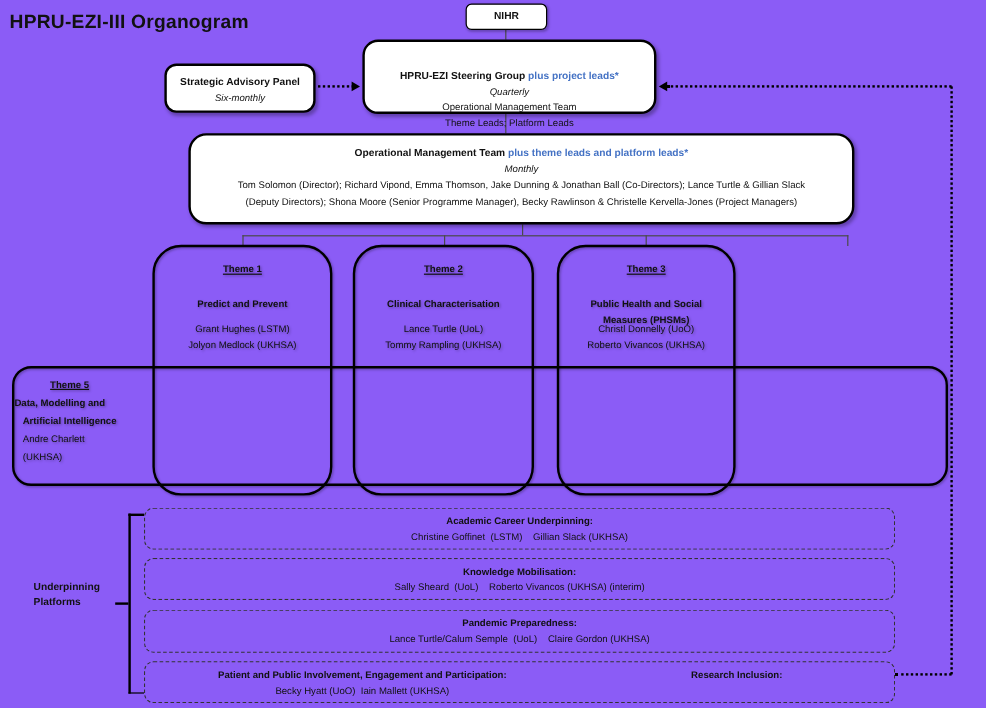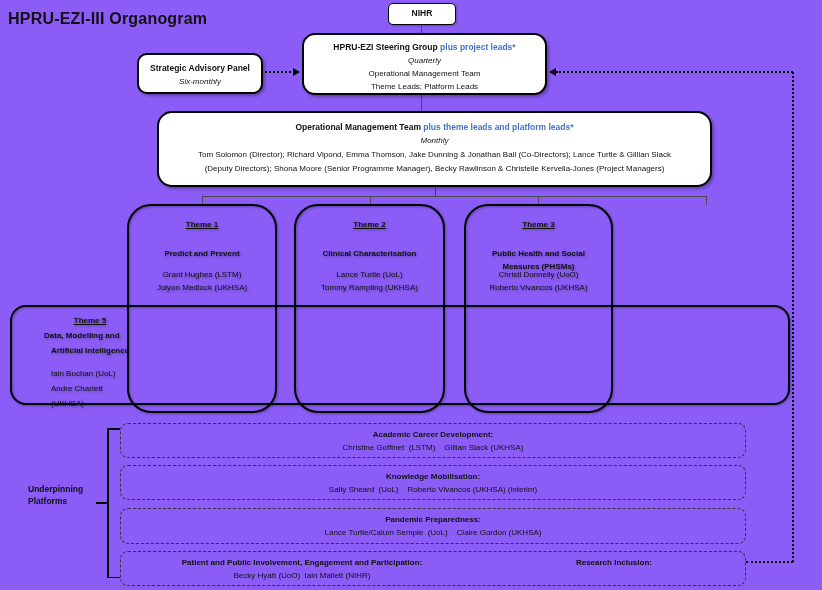--- a/index.html
+++ b/index.html
@@ -60,21 +60,21 @@
 
   <div class="box solidbox" style="left:388px; top:3px; width:68px; height:22px; border-width:1.6px; border-radius:5px; box-shadow:1px 1px 2px rgba(0,0,0,.25);">
     <div class="t85b" style="line-height:18px;">NIHR</div>
   </div>
 
   <div class="box solidbox" style="left:137px; top:53px; width:126px; height:41px; border-radius:10px; padding-top:7px; line-height:13px;">
     <div class="t85b">Strategic Advisory Panel</div>
     <div class="t8 ital">Six-monthly</div>
   </div>
 
-  <div class="box solidbox" style="left:302px; top:33px; width:245px; height:62px; border-radius:13px; padding-top:6px; line-height:13px;">
+  <div class="box solidbox" style="left:302px; top:33px; width:245px; height:62px; border-radius:13px; padding-top:22px; line-height:13px;">
     <div class="t85b"><span>HPRU-EZI Steering Group</span> <span class="blue">plus project leads*</span></div>
     <div class="t8 ital">Quarterly</div>
     <div class="t8">Operational Management Team</div>
     <div class="t8">Theme Leads; Platform Leads</div>
   </div>
 
   <div class="box solidbox" style="left:157px; top:111px; width:555px; height:76px; border-radius:15px; padding:7px 14px 0 14px; line-height:14px;">
     <div class="t85b"><span>Operational Management Team</span> <span class="blue">plus theme leads and platform leads*</span></div>
     <div class="t8 ital">Monthly</div>
     <div class="t8">Tom Solomon (Director); Richard Vipond, Emma Thomson, Jake Dunning &amp; Jonathan Ball (Co-Directors); Lance Turtle &amp; Gillian Slack</div>
@@ -106,53 +106,52 @@
         <div class="t8b ul">Theme 3</div>
       <div class="t8b theme-name">Public Health and Social Measures (PHSMs)</div>
       </div>
     <div class="theme-leads t8">
       <div>Christl Donnelly (UoO)</div>
       <div>Roberto Vivancos (UKHSA)</div>
     </div>
   </div>
 
   <div class="box hollowbox" style="left:10px; top:305px; width:780px; height:100px; border-radius:16px; z-index:5; text-align:left;">
-    <div style="width:92px; padding-top:6px; line-height:15px;padding-left:32px;">
+    <div style="width:92px; padding-top:6px; line-height:15px;">
       <div class="t8b ul" style="text-align:center;">Theme 5</div>
       <div class="t8b" style="text-align:left;">Data, Modelling and</div>
       <div class="t8b" style="text-align:center;">Artificial Intelligence</div>
-      <div class="t8" style="padding:8px 0 0 7px;">Iain Buchan (UoL)</div>
       <div class="t8" style="padding-left:7px;">Andre Charlett (UKHSA)</div>
     </div>
   </div>
 
   <div class="abs t85b" style="left:28px; top:483px; line-height:12px;">
     <div>Underpinning</div>
     <div>Platforms</div>
   </div>
   <div class="brk" style="left:107px; top:428px; width:1.5px; height:150px;"></div>
   <div class="brk" style="left:107px; top:428px; width:13px; height:1.5px;"></div>
   <div class="brk" style="left:107px; top:576.5px; width:13px; height:1.5px;"></div>
   <div class="brk" style="left:96px; top:502px; width:11px; height:1.5px;"></div>
 
   <div class="box dashbox plat" style="top:423px; height:35px;">
-    <div class="t8b">Academic Career Development:</div>
+    <div class="t8b">Academic Career Underpinning:</div>
     <div class="t8 people">Christine Goffinet  (LSTM)    Gillian Slack (UKHSA)</div>
   </div>
   <div class="box dashbox plat" style="top:465px; height:35px;">
     <div class="t8b">Knowledge Mobilisation:</div>
     <div class="t8 people">Sally Sheard  (UoL)    Roberto Vivancos (UKHSA) (interim)</div>
   </div>
   <div class="box dashbox plat" style="top:508px; height:36px;">
     <div class="t8b">Pandemic Preparedness:</div>
     <div class="t8 people">Lance Turtle/Calum Semple  (UoL)    Claire Gordon (UKHSA)</div>
   </div>
   <div class="box dashbox plat" style="top:551px; height:35px; display:flex;">
     <div style="flex:0 0 58%;">
       <div class="t8b">Patient and Public Involvement, Engagement and Participation:</div>
-      <div class="t8 people">Becky Hyatt (UoO)  Iain Mallett (NIHR)</div>
+      <div class="t8 people">Becky Hyatt (UoO)  Iain Mallett (UKHSA)</div>
     </div>
     <div style="flex:0 0 42%;">
       <div class="t8b">Research Inclusion:</div>
     </div>
   </div>
 
 </div>
 
 </body></html>

